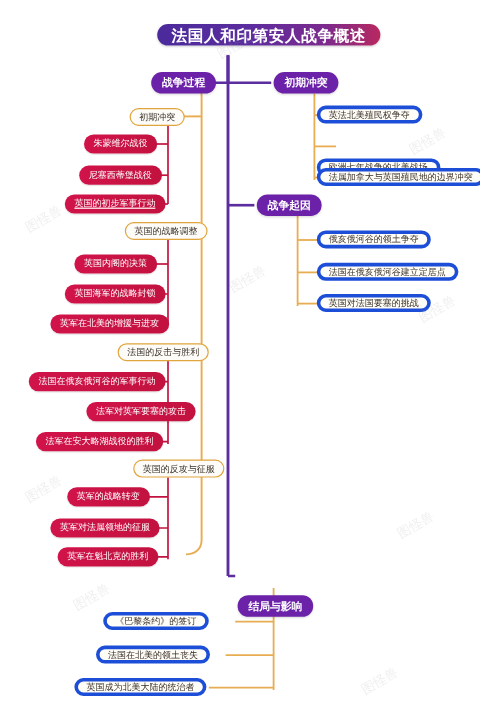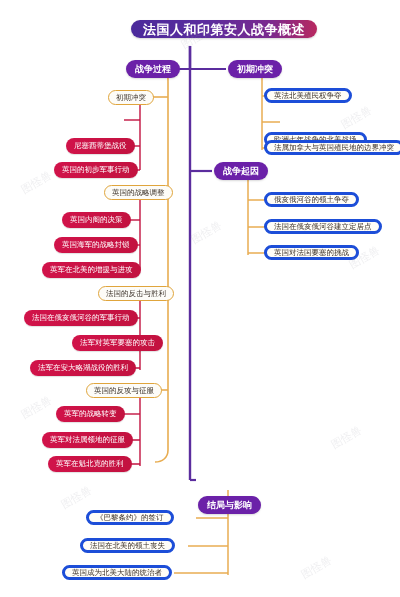--- a/index.html
+++ b/index.html
@@ -157,24 +157,27 @@
     <span>法国人和印第安人战争概述</span>
   </div>
 
   <div class="node n-l1" style="left:126px; top:60px;">
     <span>战争过程</span>
   </div>
 
   <div class="node n-l2" style="left:108px; top:90px;">
     <span>初期冲突</span>
   </div>
+  <div class="node n-l3" style="left:70px; top:112px;">
+    <span>朱蒙维尔战役</span>
+  </div>
   <div class="node n-l3" style="left:66px; top:138px;">
     <span>尼塞西蒂堡战役</span>
   </div>
-  <div class="node n-l3" style="left:54px; top:162px;">
+  <div class="node n-l3" style="left:54px; top:162px;text-decoration:underline;">
     <span>英国的初步军事行动</span>
   </div>
 
   <div class="node n-l2" style="left:104px; top:185px;">
     <span>英国的战略调整</span>
   </div>
   <div class="node n-l3" style="left:62px; top:212px;">
     <span>英国内阁的决策</span>
   </div>
   <div class="node n-l3" style="left:54px; top:237px;">
@@ -190,21 +193,21 @@
   <div class="node n-l3" style="left:24px; top:310px;">
     <span>法国在俄亥俄河谷的军事行动</span>
   </div>
   <div class="node n-l3" style="left:44px; top:335px;margin-left:28px;">
     <span>法军对英军要塞的攻击</span>
   </div>
   <div class="node n-l3" style="left:30px; top:360px;">
     <span>法军在安大略湖战役的胜利</span>
   </div>
 
-  <div class="node n-l2" style="left:86px; top:383px;">
+  <div class="node n-l2" style="left:111px; top:383px;">
     <span>英国的反攻与征服</span>
   </div>
   <div class="node n-l3" style="left:56px; top:406px;">
     <span>英军的战略转变</span>
   </div>
   <div class="node n-l3" style="left:48px; top:456px;">
     <span>英军在魁北克的胜利</span>
   </div>
   <div class="node n-l3" style="left:42px; top:432px;">
     <span>英军对法属领地的征服</span>

